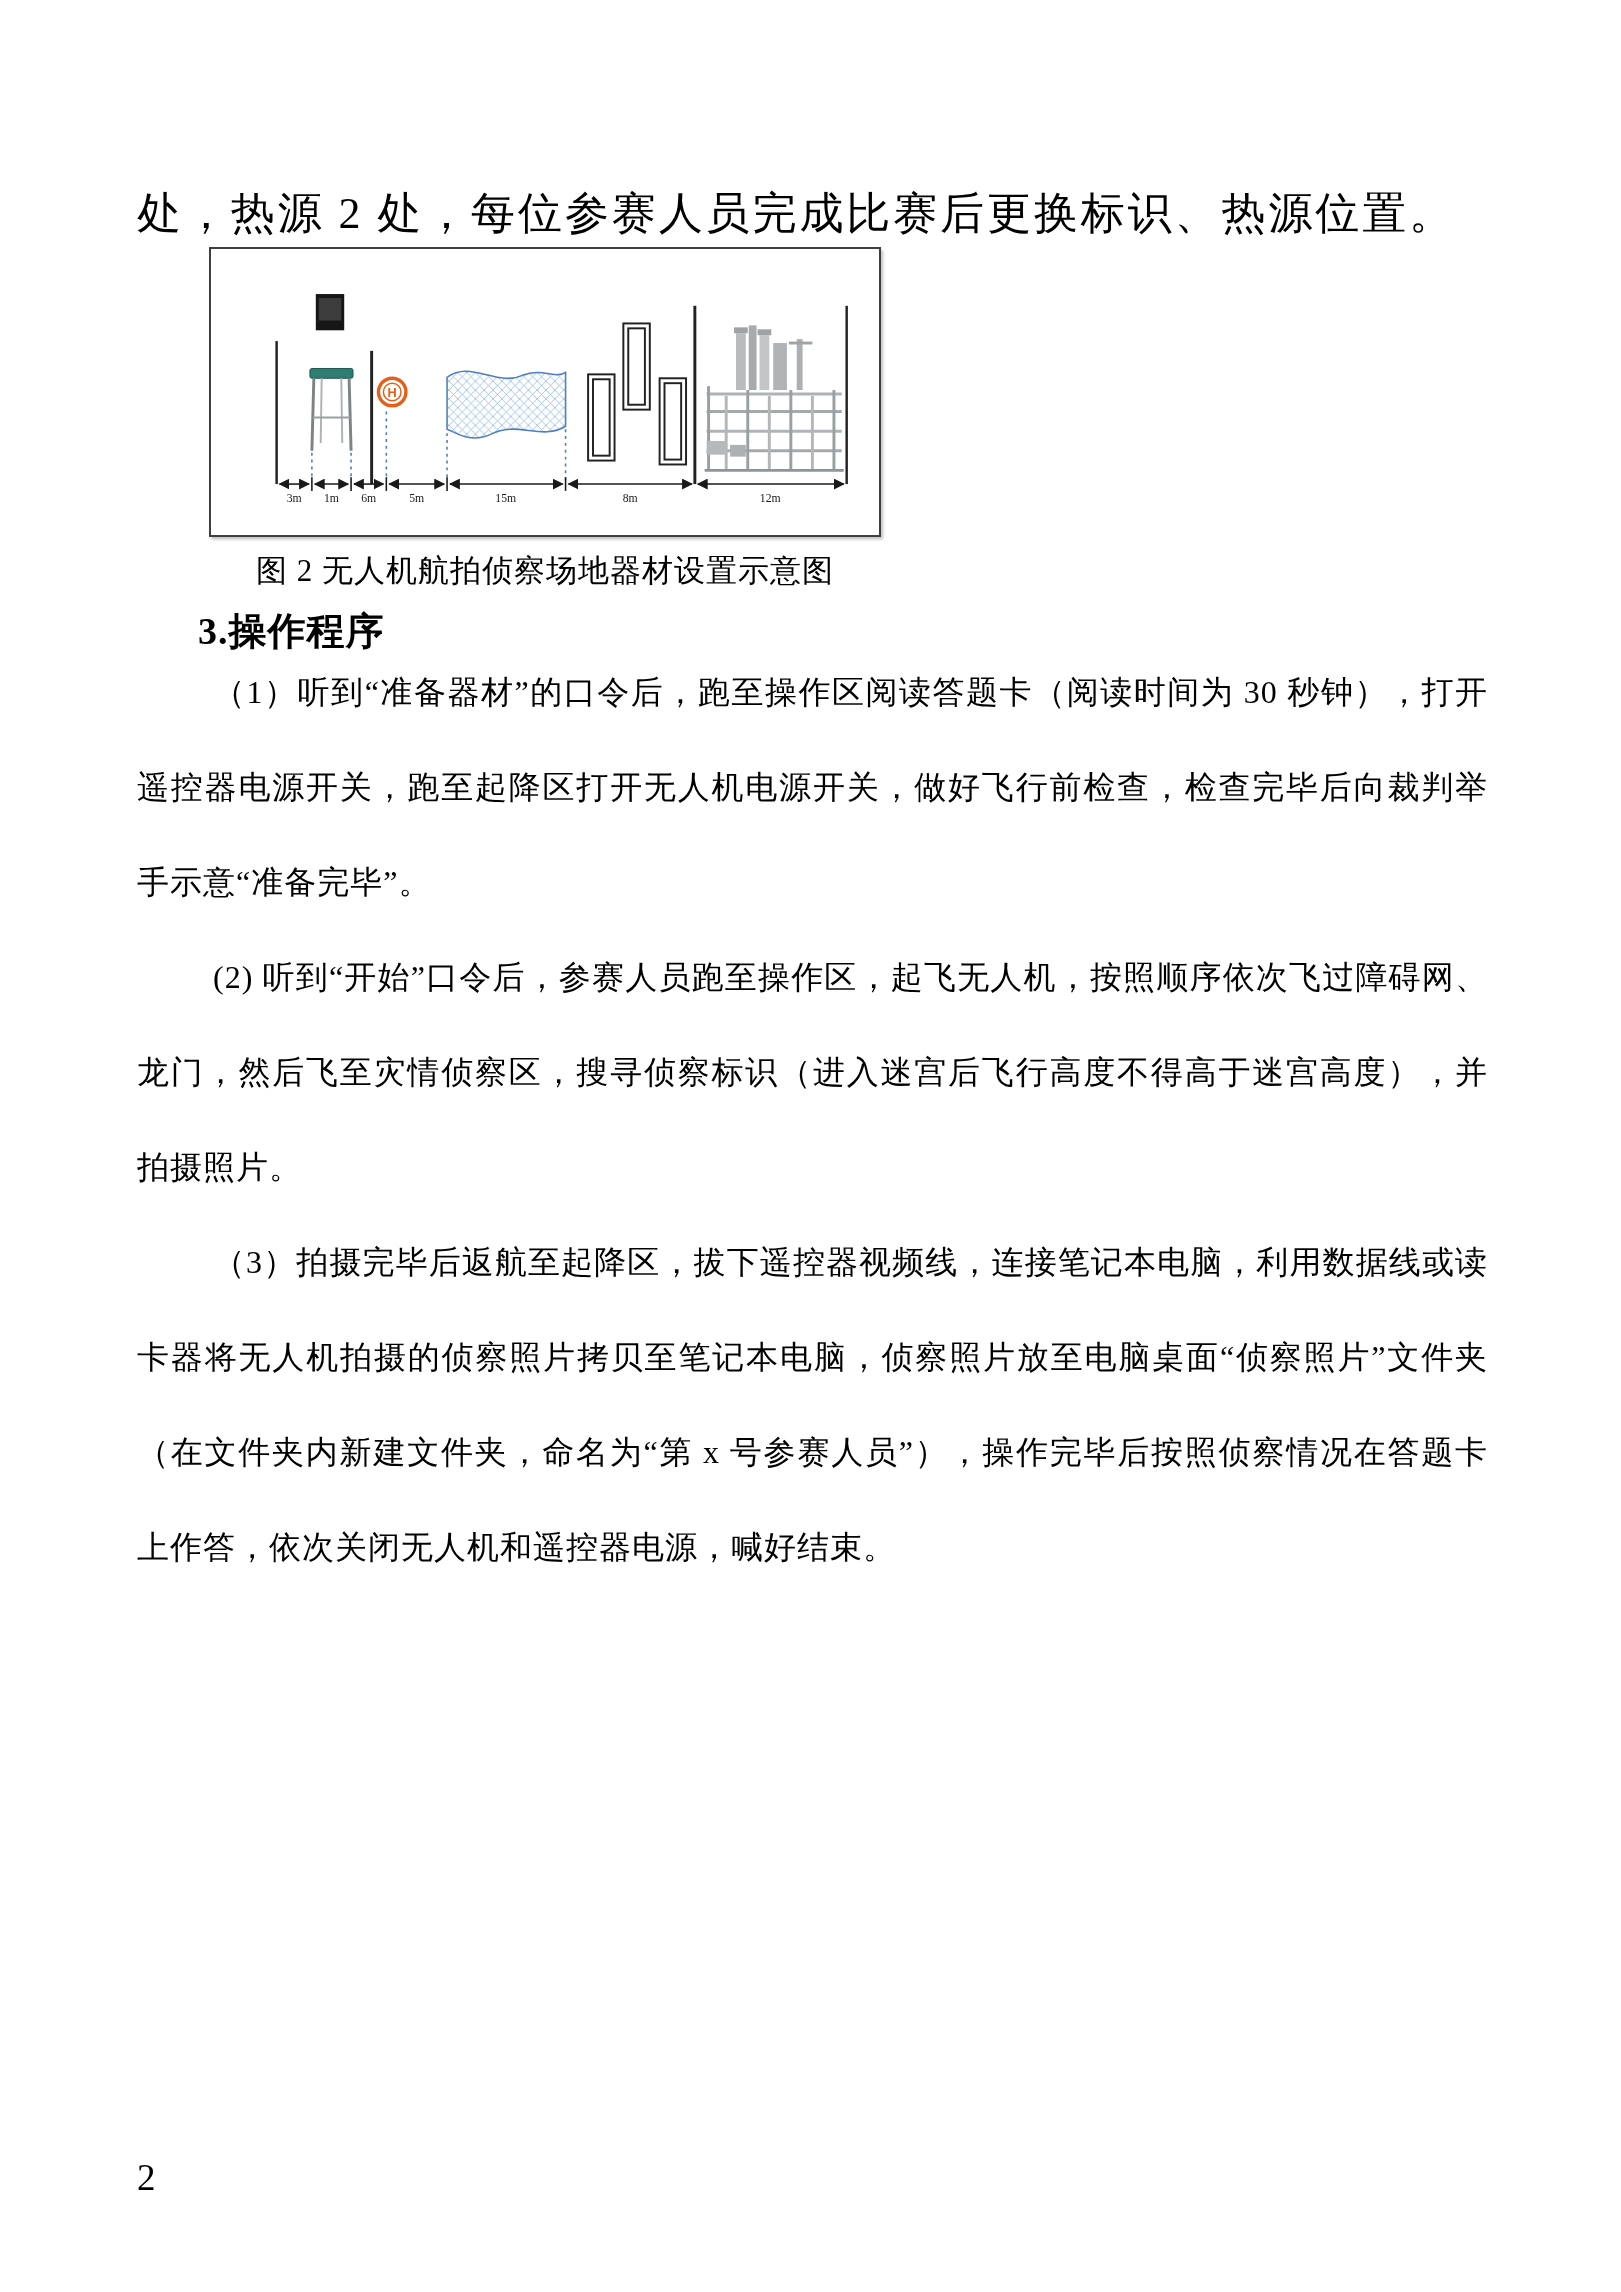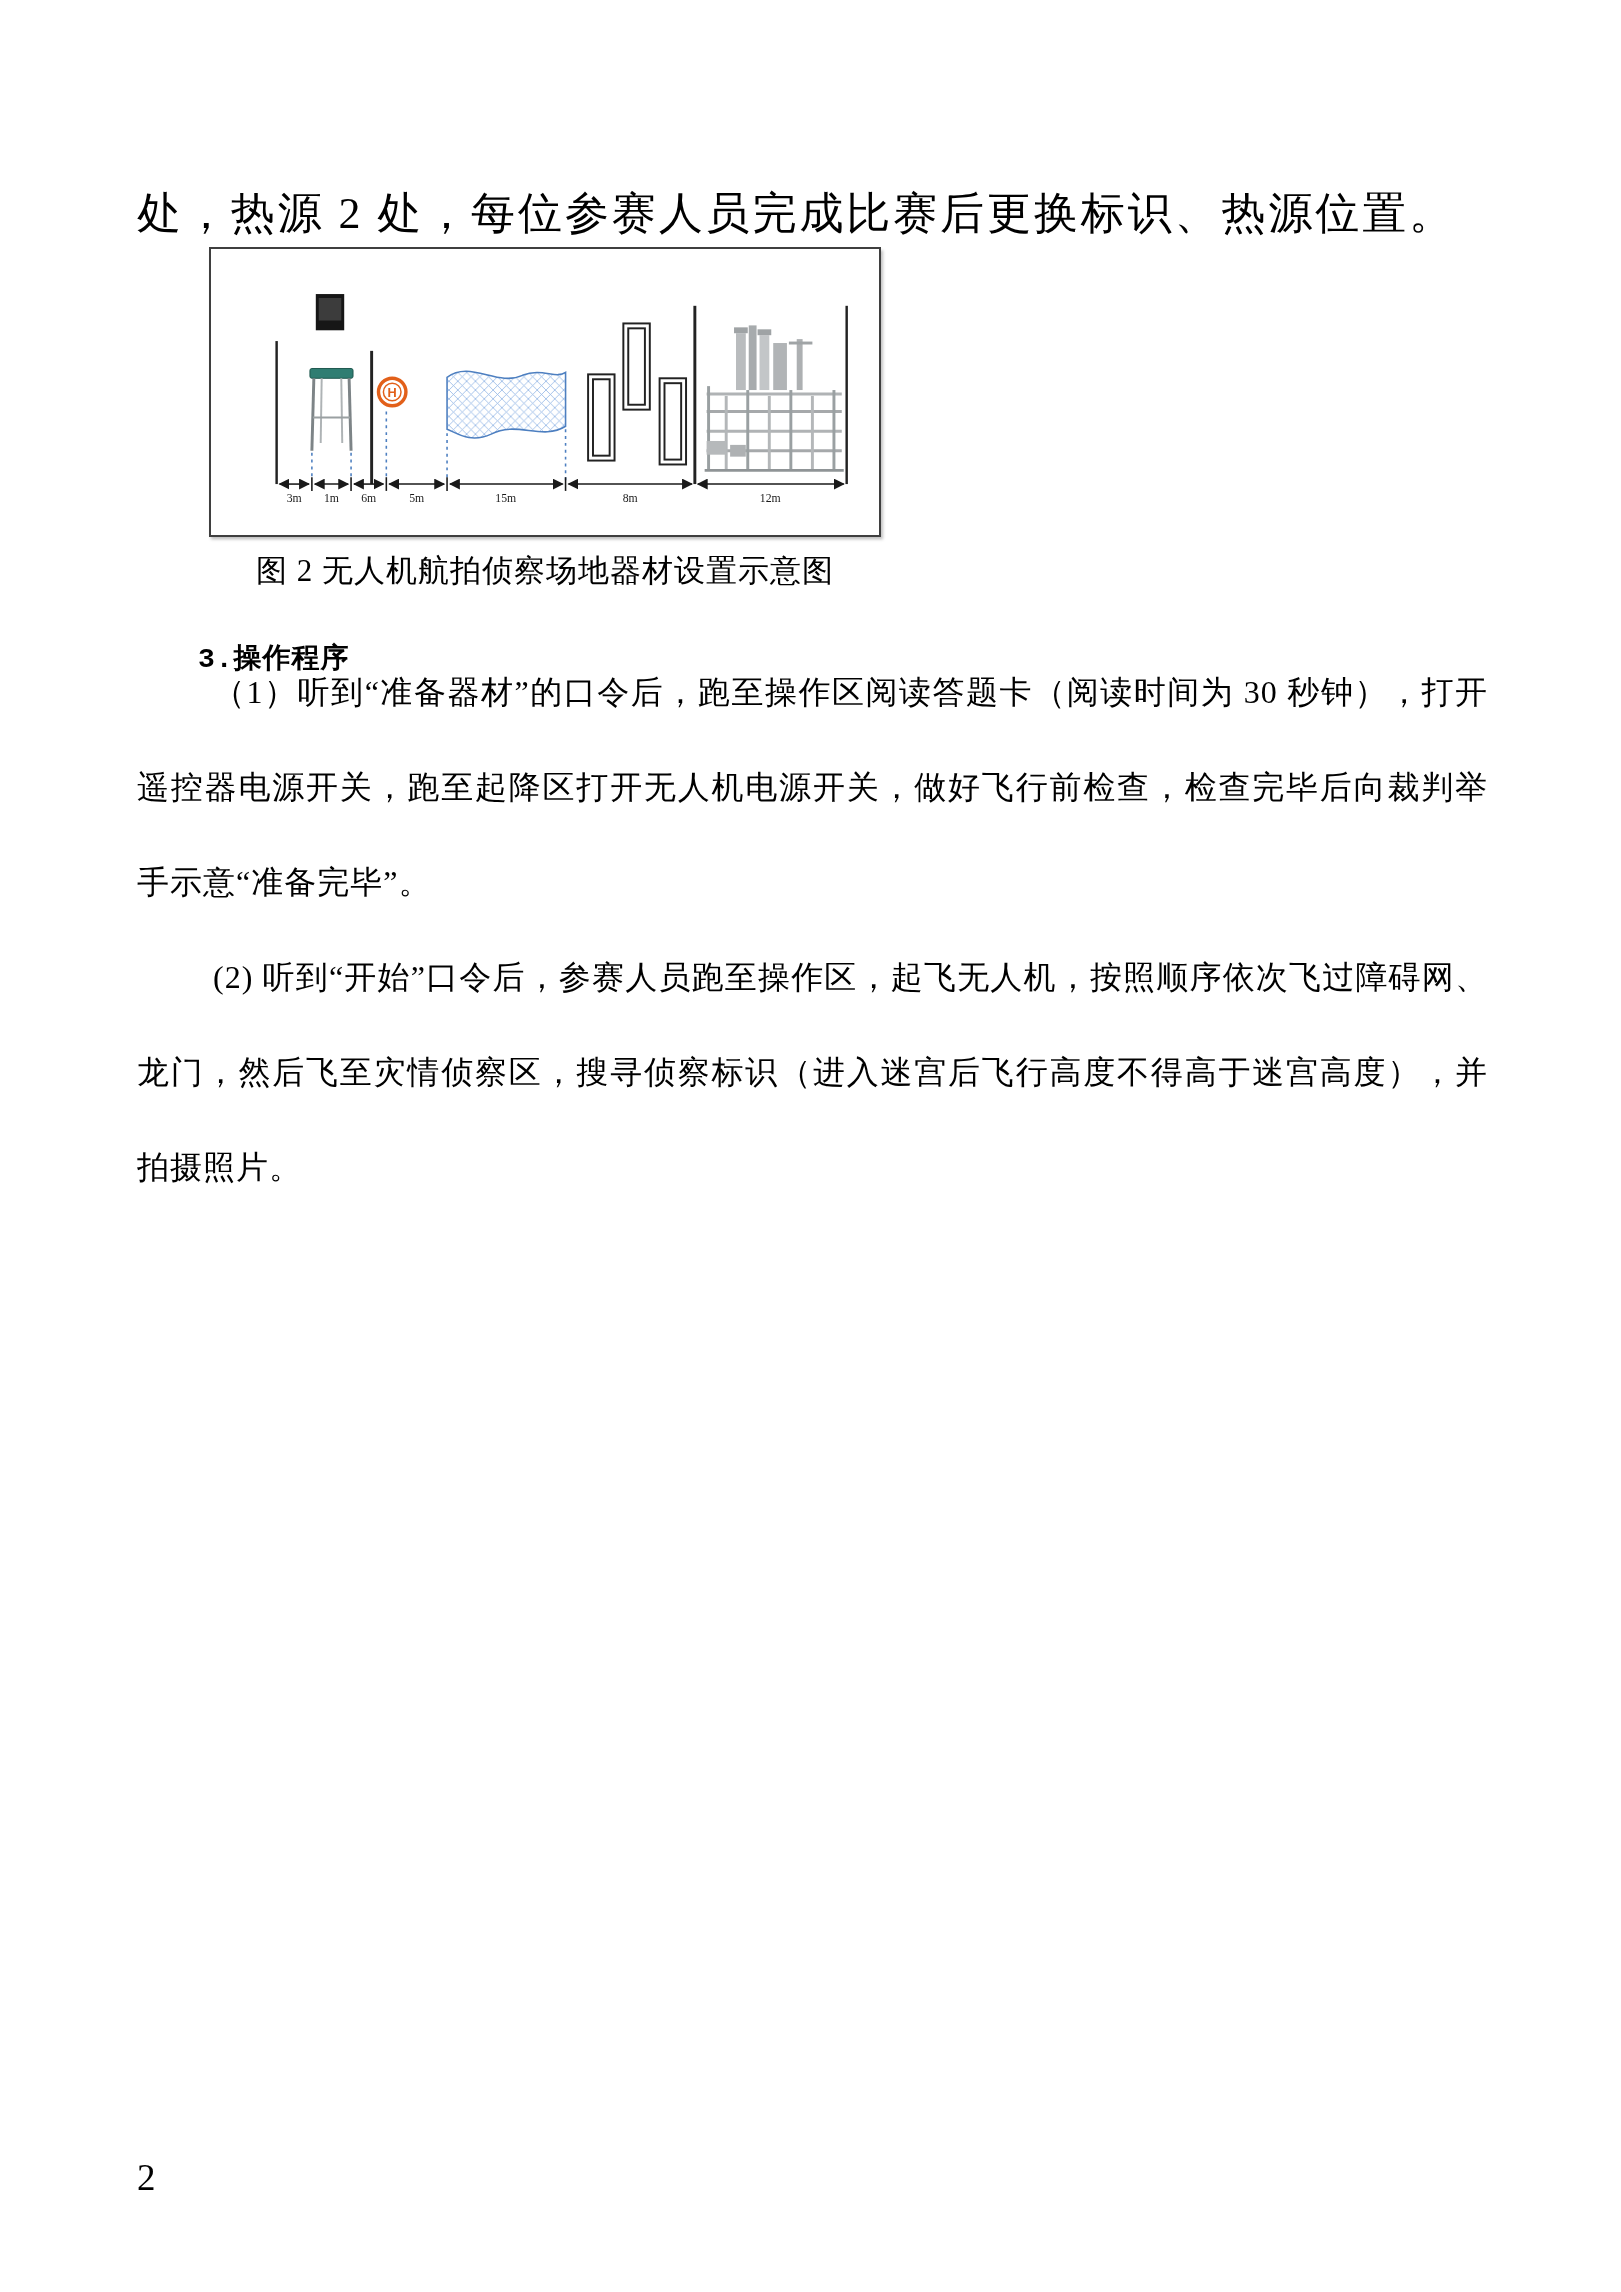--- a/index.html
+++ b/index.html
@@ -26,23 +26,23 @@
   }
   .figure-box svg { display:block; width:100%; height:100%; }
 
   .caption {
     position:absolute; top:549px; left:209px; width:672px;
     text-align:center; font-size:31px; line-height:43px;
     letter-spacing:1px;
   }
 
   .heading {
-    position:absolute; top:628px; left:198px;
-    font-size:28px; line-height:63px; font-weight:bold;
-    font-family:Liberation Mono, monospace;
+    position:absolute; top:600px; left:198px;
+    font-size:38px; line-height:63px; font-weight:bold;
+    font-family:Liberation Serif, serif;
     letter-spacing:1px;
   }
 
   .bodytext {
     position:absolute; top:645px; left:137px; width:1351px;
     font-size:32px; line-height:95px;
     text-align:justify; text-justify:inter-character;
     letter-spacing:1px;
   }
   .bodytext p { text-indent:76px; }
@@ -172,18 +172,19 @@
     </svg>
   </div>
 
   <div class="caption">图 2 无人机航拍侦察场地器材设置示意图</div>
 
   <h3 class="heading">3.操作程序</h3>
 
   <div class="bodytext">
     <p>（1）听到“准备器材”的口令后，跑至操作区阅读答题卡（阅读时间为 30 秒钟），打开遥控器电源开关，跑至起降区打开无人机电源开关，做好飞行前检查，检查完毕后向裁判举手示意“准备完毕”。</p>
     <p>(2) 听到“开始”口令后，参赛人员跑至操作区，起飞无人机，按照顺序依次飞过障碍网、龙门，然后飞至灾情侦察区，搜寻侦察标识（进入迷宫后飞行高度不得高于迷宫高度），并拍摄照片。</p>
+    <p>（3）拍摄完毕后返航至起降区，拔下遥控器视频线，连接笔记本电脑，利用数据线或读卡器将无人机拍摄的侦察照片拷贝至笔记本电脑，侦察照片放至电脑桌面“侦察照片”文件夹（在文件夹内新建文件夹，命名为“第 x 号参赛人员”），操作完毕后按照侦察情况在答题卡上作答，依次关闭无人机和遥控器电源，喊好结束。</p>
   </div>
 
   <div class="pagenum">2</div>
 
 </div>
 
 
 </body></html>

